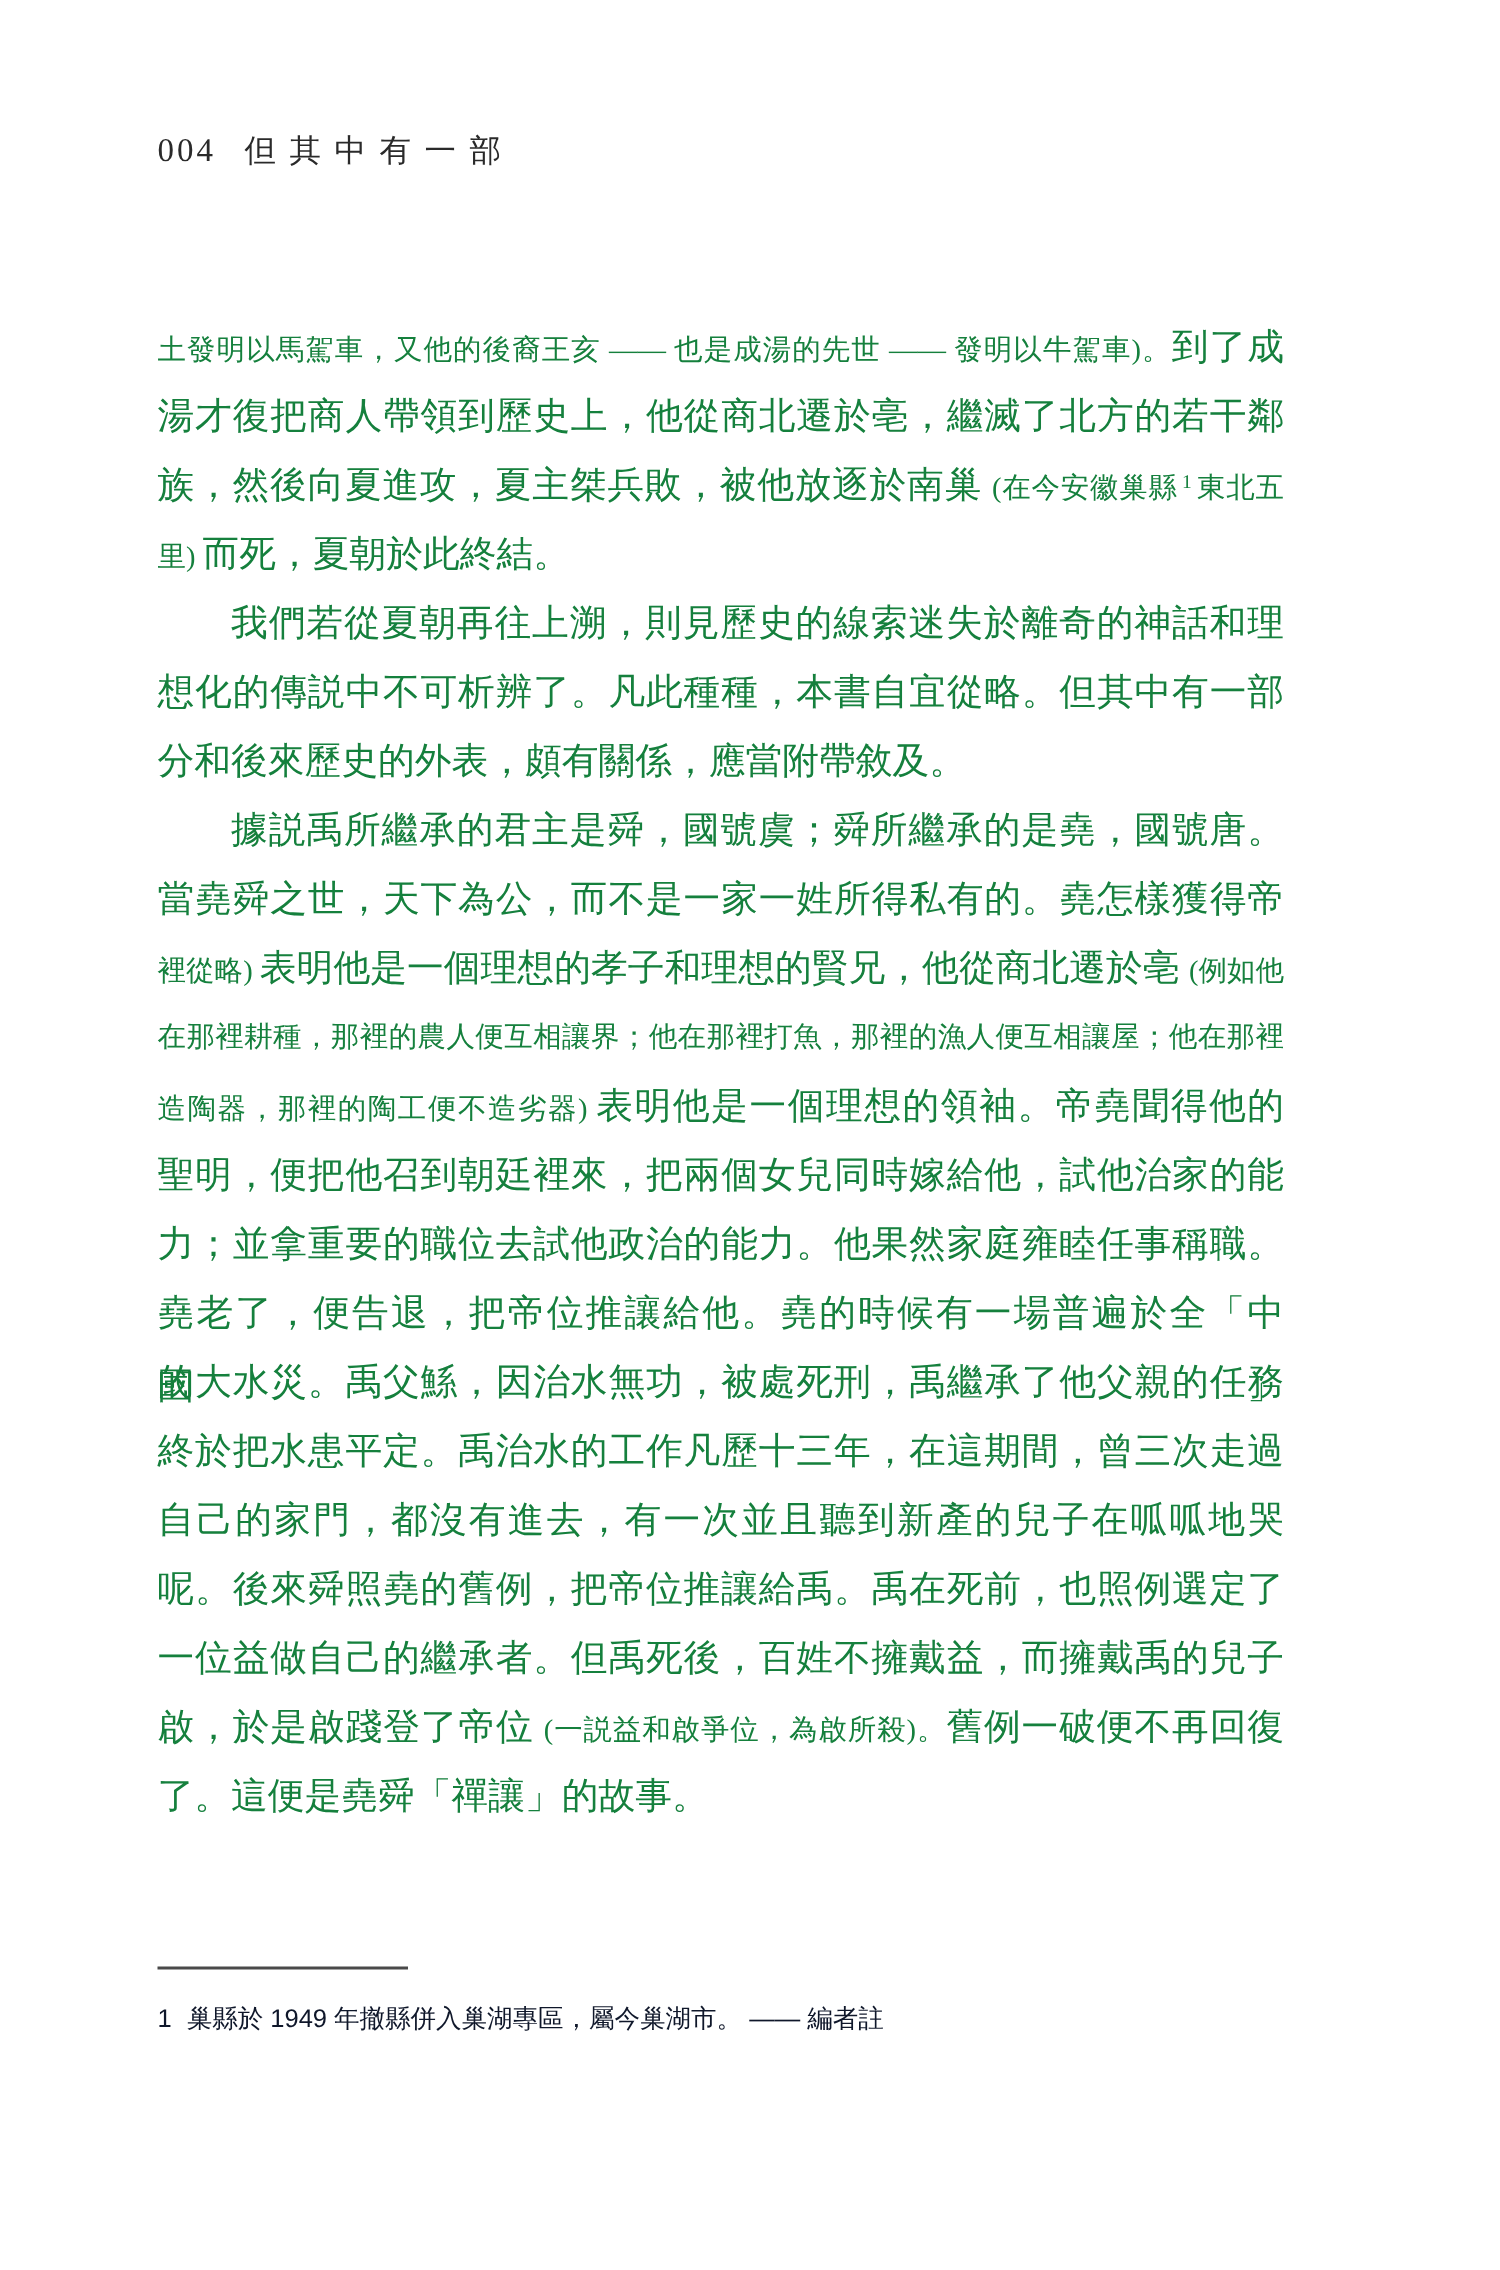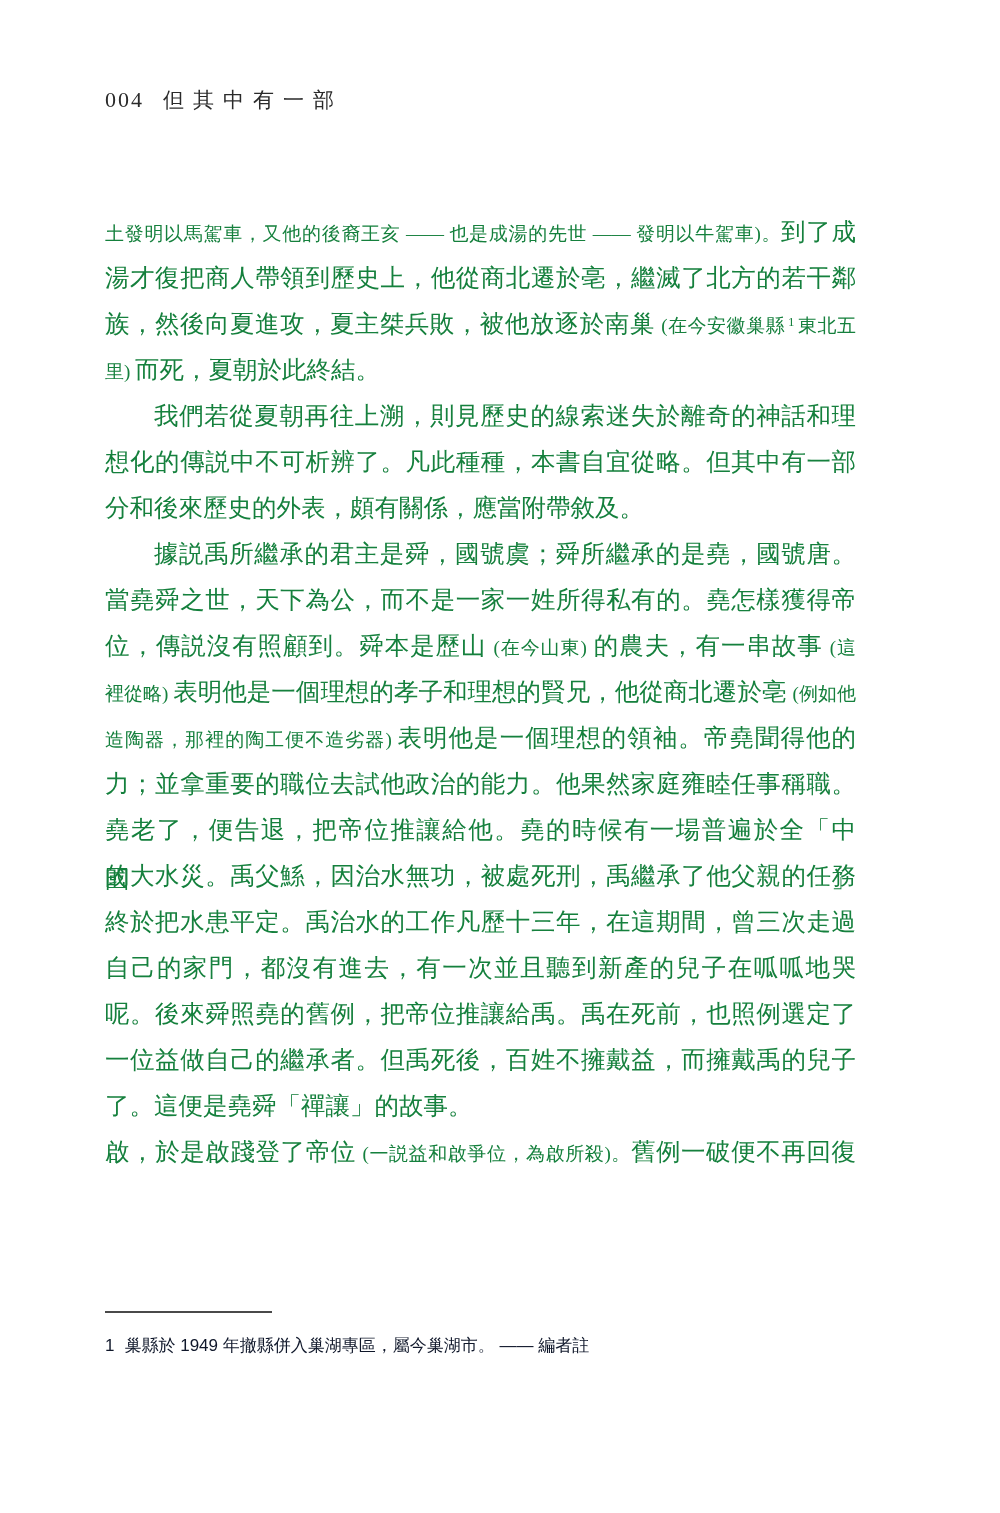--- a/index.html
+++ b/index.html
@@ -57,32 +57,33 @@
   <div class="body-text" id="bodyText">
       <div class="line just"><span class="seg-sm">土發明以馬駕車，又他的後裔王亥 —— 也是成湯的先世 —— 發明以牛駕車)。</span><span class="seg-n">到了成</span></div>
       <div class="line just"><span class="seg-n">湯才復把商人帶領到歷史上，他從商北遷於亳，繼滅了北方的若干鄰</span></div>
       <div class="line just"><span class="seg-n">族，然後向夏進攻，夏主桀兵敗，被他放逐於南巢 </span><span class="seg-sm">(在今安徽巢縣</span><sup class="seg-sup">1</sup><span class="seg-sm">東北五</span></div>
       <div class="line"><span class="seg-sm">里) </span><span class="seg-n">而死，夏朝於此終結。</span></div>
       <div class="line indent just"><span class="seg-n">我們若從夏朝再往上溯，則見歷史的線索迷失於離奇的神話和理</span></div>
       <div class="line just"><span class="seg-n">想化的傳説中不可析辨了。凡此種種，本書自宜從略。但其中有一部</span></div>
       <div class="line"><span class="seg-n">分和後來歷史的外表，頗有關係，應當附帶敘及。</span></div>
       <div class="line indent just"><span class="seg-n">據説禹所繼承的君主是舜，國號虞；舜所繼承的是堯，國號唐。</span></div>
       <div class="line just"><span class="seg-n">當堯舜之世，天下為公，而不是一家一姓所得私有的。堯怎樣獲得帝</span></div>
-      <div class="line just"><span class="seg-n">位，傳説沒有照顧到。舜本是歷山 </span><span class="seg-sm">(在今山東)</span><span class="seg-n"> 的農夫，有一串故事 </span><span class="seg-sm">(這</span></div>
       <div class="line just"><span class="seg-sm">裡從略) </span><span class="seg-n">表明他是一個理想的孝子和理想的賢兄，他從商北遷於亳 </span><span class="seg-sm">(例如他</span></div>
+      <div class="line just"><span class="seg-sm">在那裡耕種，那裡的農人便互相讓界；他在那裡打魚，那裡的漁人便互相讓屋；他在那裡</span></div>
       <div class="line just"><span class="seg-sm">造陶器，那裡的陶工便不造劣器) </span><span class="seg-n">表明他是一個理想的領袖。帝堯聞得他的</span></div>
+      <div class="line just"><span class="seg-n">聖明，便把他召到朝廷裡來，把兩個女兒同時嫁給他，試他治家的能</span></div>
       <div class="line just"><span class="seg-n">力；並拿重要的職位去試他政治的能力。他果然家庭雍睦任事稱職。</span></div>
       <div class="line just"><span class="seg-n">堯老了，便告退，把帝位推讓給他。堯的時候有一場普遍於全「中國」</span></div>
       <div class="line just"><span class="seg-n">的大水災。禹父鯀，因治水無功，被處死刑，禹繼承了他父親的任務</span></div>
       <div class="line just"><span class="seg-n">終於把水患平定。禹治水的工作凡歷十三年，在這期間，曾三次走過</span></div>
       <div class="line just"><span class="seg-n">自己的家門，都沒有進去，有一次並且聽到新產的兒子在呱呱地哭</span></div>
       <div class="line just"><span class="seg-n">呢。後來舜照堯的舊例，把帝位推讓給禹。禹在死前，也照例選定了</span></div>
       <div class="line just"><span class="seg-n">一位益做自己的繼承者。但禹死後，百姓不擁戴益，而擁戴禹的兒子</span></div>
+      <div class="line just"><span class="seg-n">啟，於是啟踐登了帝位 </span><span class="seg-sm">(一説益和啟爭位，為啟所殺)。</span><span class="seg-n">舊例一破便不再回復</span></div>
       <div class="line"><span class="seg-n">了。這便是堯舜「禪讓」的故事。</span></div>
-      <div class="line just"><span class="seg-n">啟，於是啟踐登了帝位 </span><span class="seg-sm">(一説益和啟爭位，為啟所殺)。</span><span class="seg-n">舊例一破便不再回復</span></div>
     </div>
 
   <div class="fn-rule"></div>
 
   <div class="footnote">
     <span class="fn-marker">1</span><span>巢縣於 1949 年撤縣併入巢湖專區，屬今巢湖市。 —— 編者註</span>
   </div>
 
 </div>
 

